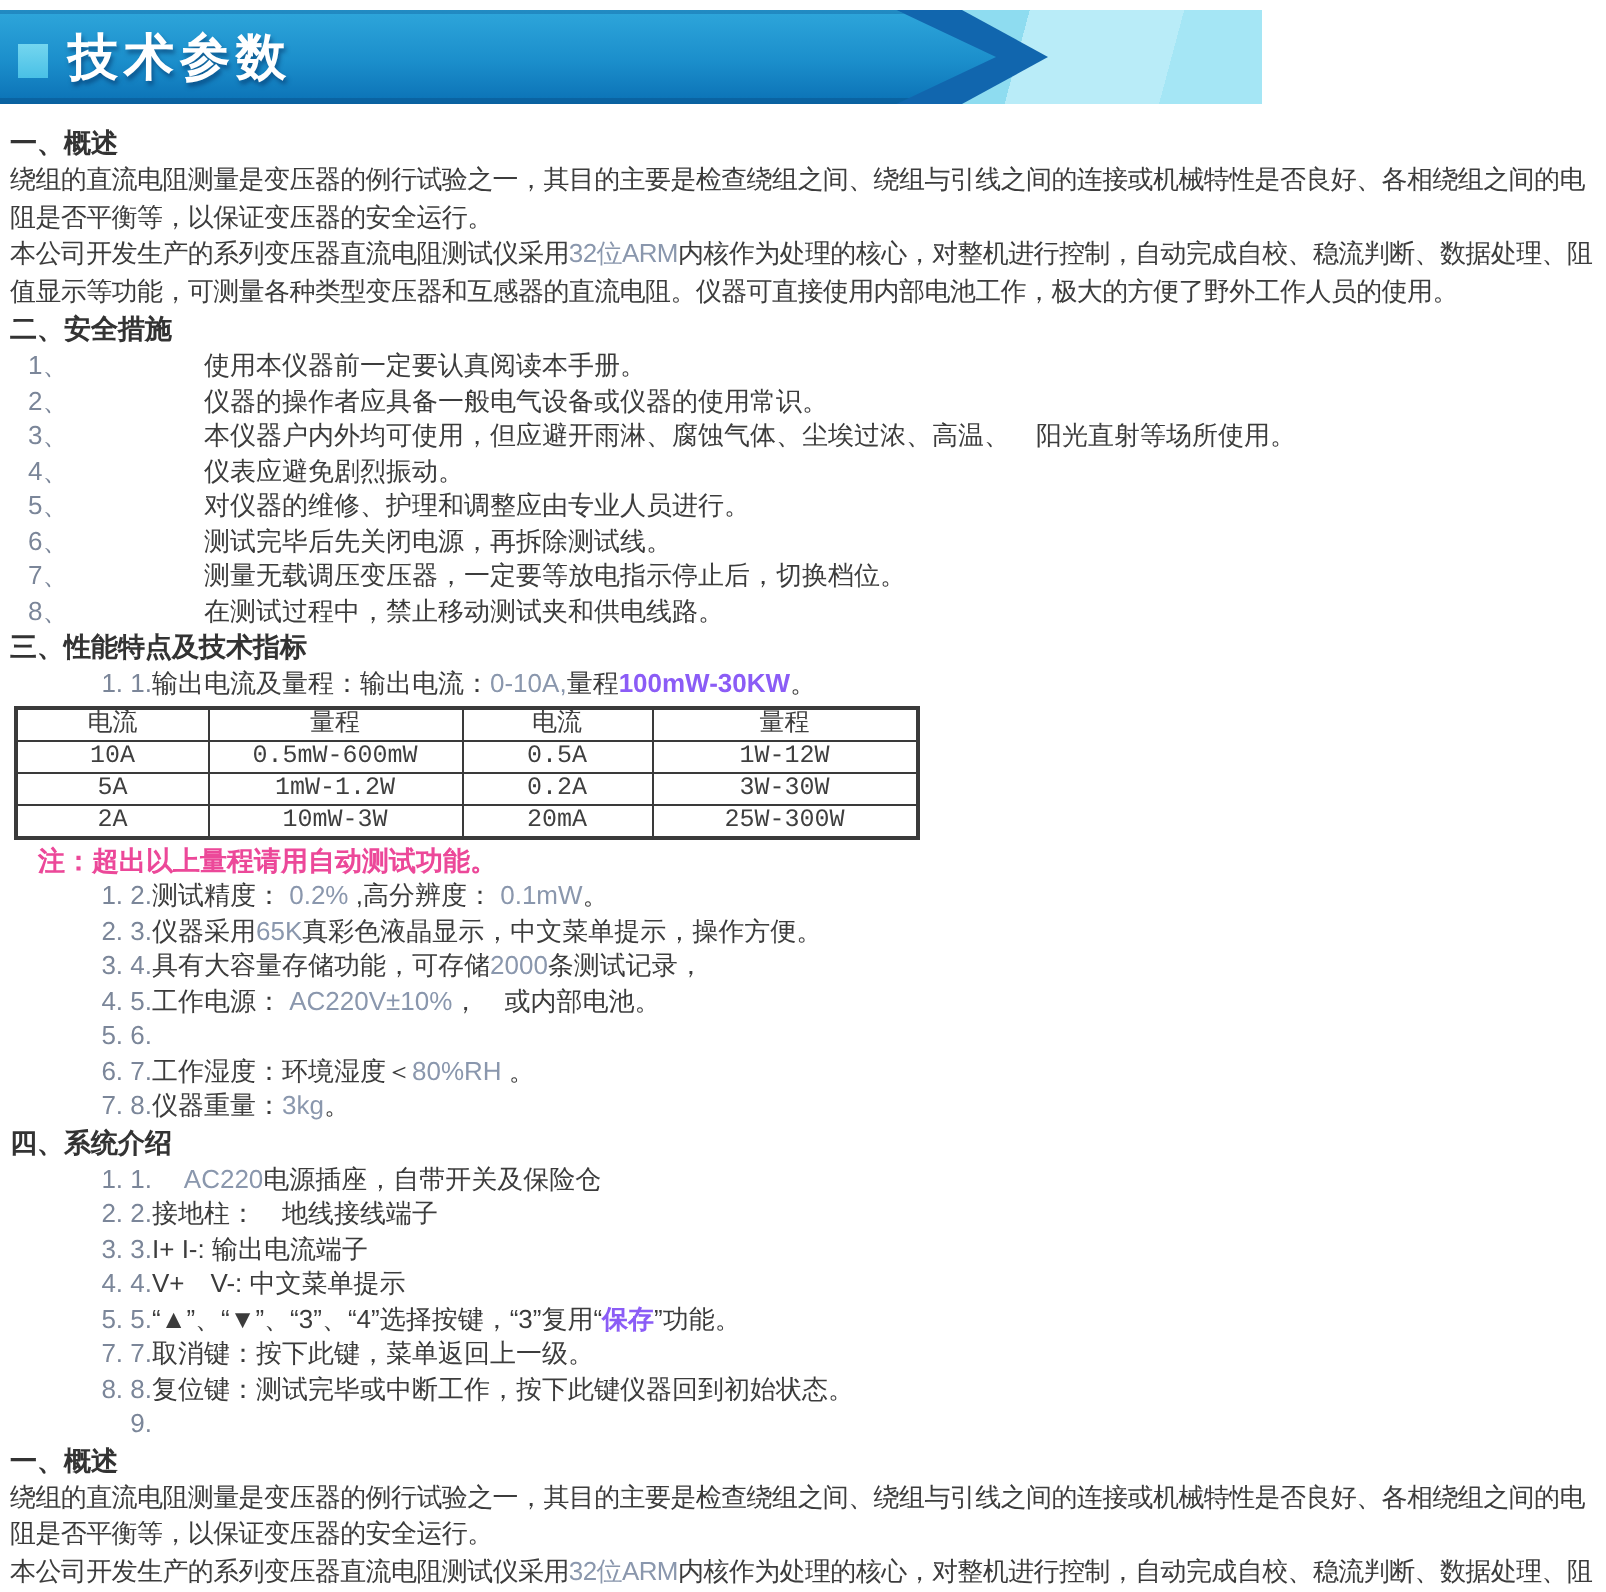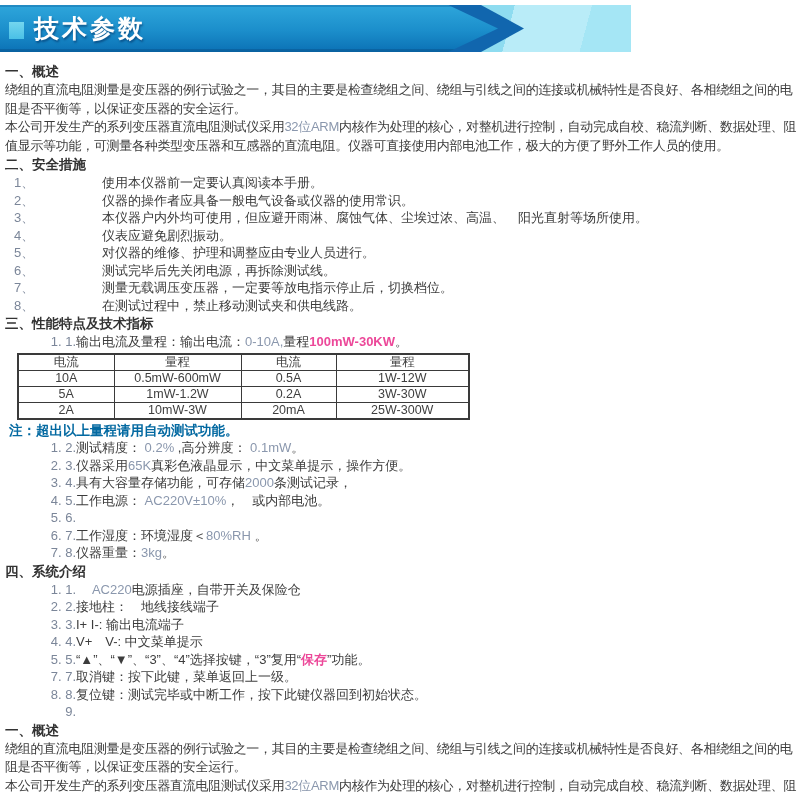--- a/index.html
+++ b/index.html
@@ -37,28 +37,28 @@
   .banner-title{position:absolute;left:34px;top:7px;font-size:25px;font-weight:bold;
     color:#fff;letter-spacing:3px;text-shadow:1px 2px 2px rgba(0,40,90,.5);}
   .content{padding:10px 5px 0 5px;color:var(--text);}
   h2{font-size:13.5px;font-weight:bold;color:#333;line-height:17px;margin:1px 0;}
   p.body{font-size:13px;line-height:18.5px;letter-spacing:-0.3px;color:var(--text);}
   .li{display:flex;font-size:13px;line-height:17.5px;color:var(--text);padding-left:9px;}
   .num{flex:none;color:#7b8699;}
   .num-wide{width:88px;}
   .num-narrow{width:62px;text-align:right;}
   .latin{color:var(--latin);}
-  .bold{font-weight:bold;color:#ec4899;}
-  table{border-collapse:collapse;margin:2px 0 2px 12px;table-layout:fixed;}
+  .bold{font-weight:bold;color:#8b5cf6;}
+  table{border-collapse:collapse;margin:2px 0 2px 2px;table-layout:fixed;font-family:Liberation Mono, monospace;}
   table,td,th{border:1px solid var(--table-border);}
   table{border-width:2px;}
   td,th{font-size:12.5px;font-weight:normal;color:#3f3f3f;text-align:center;
     height:16px;padding:0 2px;line-height:15px;}
   col.c1{width:96px;}col.c2{width:127px;}col.c3{width:95px;}col.c4{width:133px;}
-  .note{font-weight:bold;font-size:13.5px;line-height:17.5px;color:#0369a1;margin-left:4px;}
+  .note{font-weight:bold;font-size:13.5px;line-height:17.5px;color:#ec4899;margin-left:14px;}
 </style>
 </head>
 <body>
 
 <div class="banner">
   <div class="banner-light"></div>
   <div class="banner-chevron"></div>
   <div class="banner-arrow"></div>
   <span class="banner-square"></span>
   <h1 class="banner-title">技术参数</h1>

